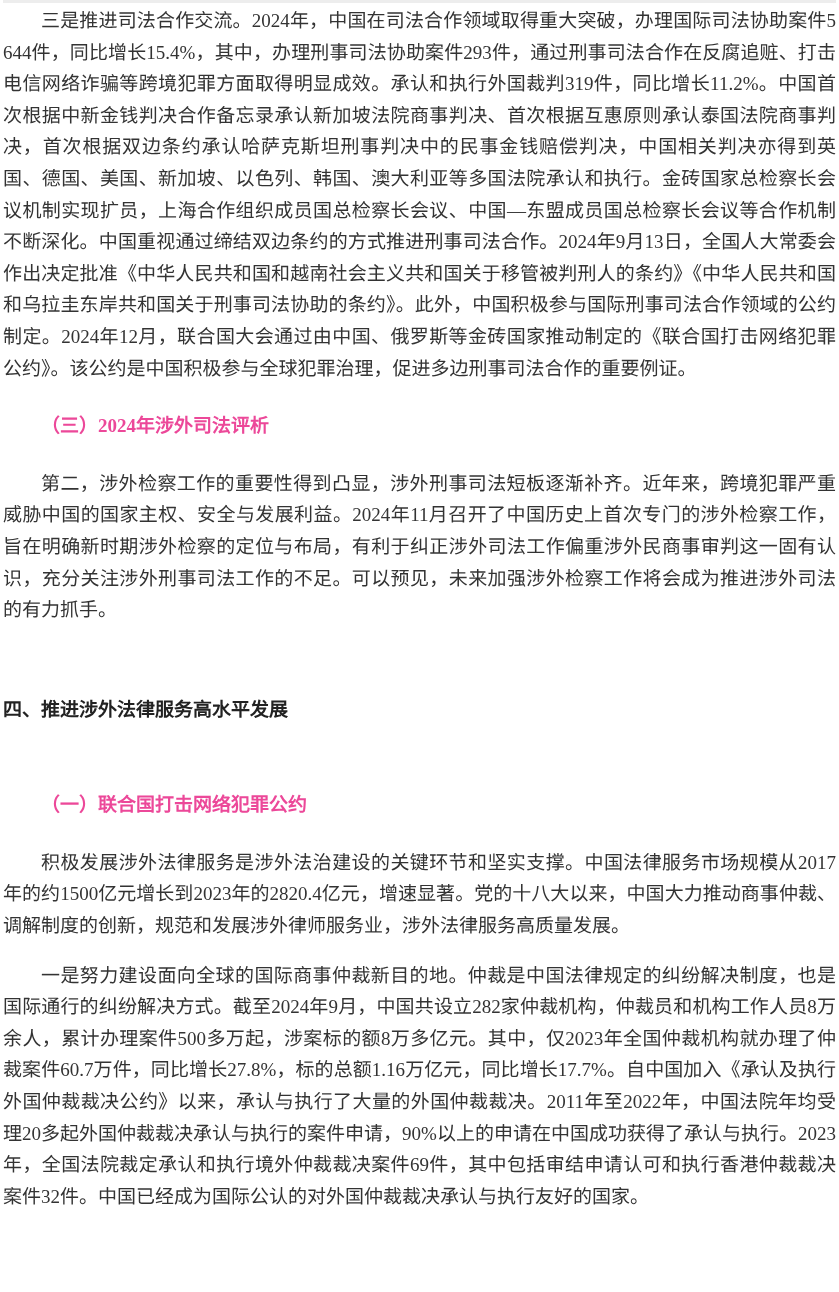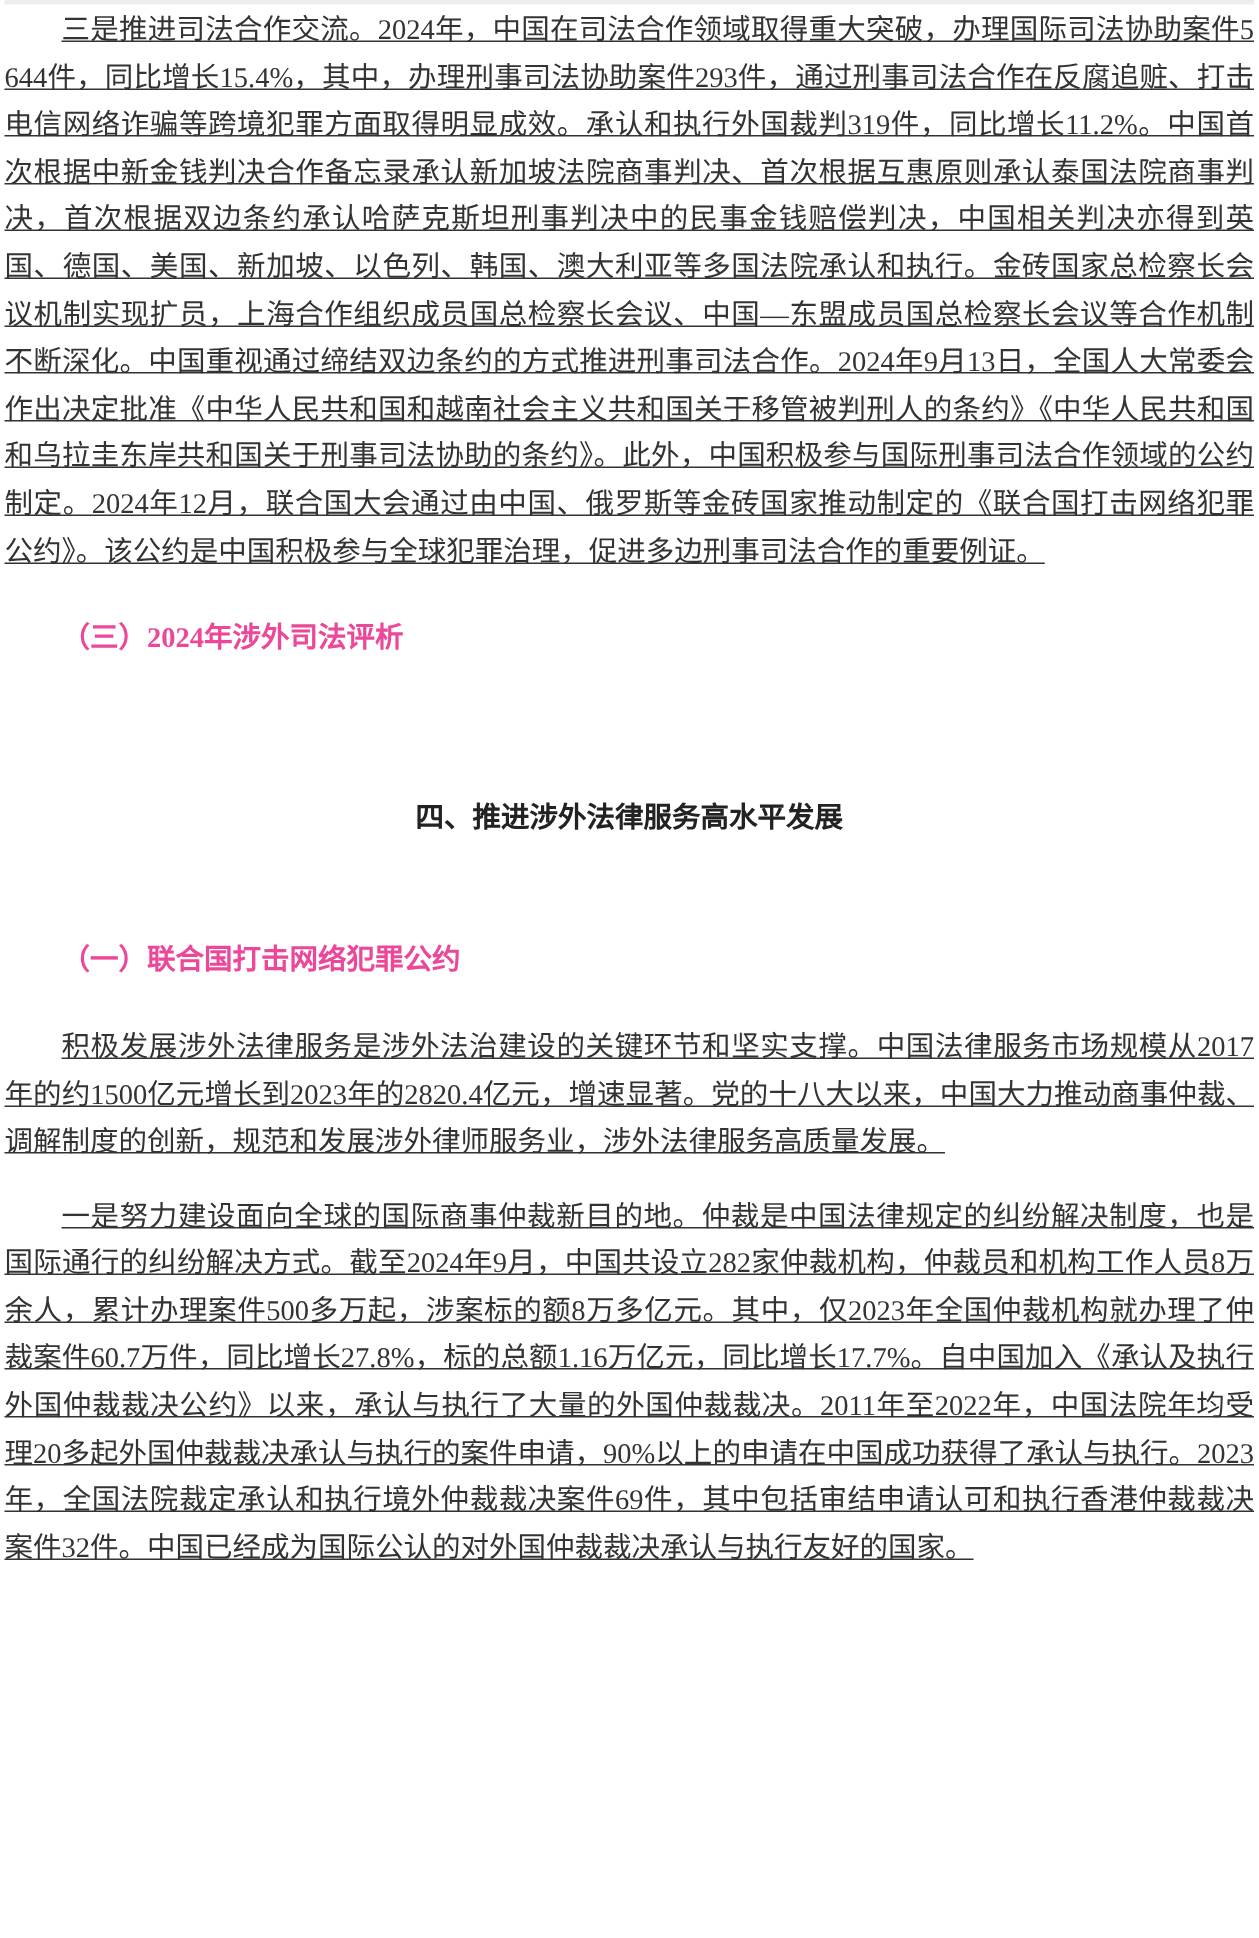--- a/index.html
+++ b/index.html
@@ -19,34 +19,32 @@
     padding: 0 3px;
     color: #333333;
     font-size: 19px;
     line-height: 31.6px;
     text-align: justify;
   }
   .para {
     margin: 0 0 26px 0;
     text-indent: 2em;
     word-break: break-all;
-    text-decoration: underline;
   }
   .para.tight {
     margin-bottom: 18px;
   }
   .heading-sub {
     margin: 0 0 26px 0;
     text-indent: 2em;
     font-weight: bold;
     color: #ec4899;
   }
   .heading-main {
-    margin: 88px 0 64px 0;
-    text-align: center;
+    margin: 68px 0 64px 0;
     text-indent: 0;
     font-weight: bold;
     color: #222222;
   }
   .top-edge {
     height: 3px;
     background: #ededed;
     margin-bottom: 2px;
   }
 </style>
@@ -54,20 +52,21 @@
 <body>
 
 <div class="page">
   <div class="top-edge"></div>
 
   <p class="para">三是推进司法合作交流。2024年，中国在司法合作领域取得重大突破，办理国际司法协助案件5644件，同比增长15.4%，其中，办理刑事司法协助案件293件，通过刑事司法合作在反腐追赃、打击电信网络诈骗等跨境犯罪方面取得明显成效。承认和执行外国裁判319件，同比增长11.2%。中国首次根据中新金钱判决合作备忘录承认新加坡法院商事判决、首次根据互惠原则承认泰国法院商事判决，首次根据双边条约承认哈萨克斯坦刑事判决中的民事金钱赔偿判决，中国相关判决亦得到英国、德国、美国、新加坡、以色列、韩国、澳大利亚等多国法院承认和执行。金砖国家总检察长会议机制实现扩员，上海合作组织成员国总检察长会议、中国—东盟成员国总检察长会议等合作机制不断深化。中国重视通过缔结双边条约的方式推进刑事司法合作。2024年9月13日，全国人大常委会作出决定批准《中华人民共和国和越南社会主义共和国关于移管被判刑人的条约》《中华人民共和国和乌拉圭东岸共和国关于刑事司法协助的条约》。此外，中国积极参与国际刑事司法合作领域的公约制定。2024年12月，联合国大会通过由中国、俄罗斯等金砖国家推动制定的《联合国打击网络犯罪公约》。该公约是中国积极参与全球犯罪治理，促进多边刑事司法合作的重要例证。</p>
 
   <p class="heading-sub">（三）2024年涉外司法评析</p>
 
 
+  <p class="para">第二，涉外检察工作的重要性得到凸显，涉外刑事司法短板逐渐补齐。近年来，跨境犯罪严重威胁中国的国家主权、安全与发展利益。2024年11月召开了中国历史上首次专门的涉外检察工作，旨在明确新时期涉外检察的定位与布局，有利于纠正涉外司法工作偏重涉外民商事审判这一固有认识，充分关注涉外刑事司法工作的不足。可以预见，未来加强涉外检察工作将会成为推进涉外司法的有力抓手。</p>
 
   <p class="heading-main">四、推进涉外法律服务高水平发展</p>
 
   <p class="heading-sub">（一）联合国打击网络犯罪公约</p>
 
   <p class="para tight">积极发展涉外法律服务是涉外法治建设的关键环节和坚实支撑。中国法律服务市场规模从2017年的约1500亿元增长到2023年的2820.4亿元，增速显著。党的十八大以来，中国大力推动商事仲裁、调解制度的创新，规范和发展涉外律师服务业，涉外法律服务高质量发展。</p>
 
   <p class="para">一是努力建设面向全球的国际商事仲裁新目的地。仲裁是中国法律规定的纠纷解决制度，也是国际通行的纠纷解决方式。截至2024年9月，中国共设立282家仲裁机构，仲裁员和机构工作人员8万余人，累计办理案件500多万起，涉案标的额8万多亿元。其中，仅2023年全国仲裁机构就办理了仲裁案件60.7万件，同比增长27.8%，标的总额1.16万亿元，同比增长17.7%。自中国加入《承认及执行外国仲裁裁决公约》以来，承认与执行了大量的外国仲裁裁决。2011年至2022年，中国法院年均受理20多起外国仲裁裁决承认与执行的案件申请，90%以上的申请在中国成功获得了承认与执行。2023年，全国法院裁定承认和执行境外仲裁裁决案件69件，其中包括审结申请认可和执行香港仲裁裁决案件32件。中国已经成为国际公认的对外国仲裁裁决承认与执行友好的国家。</p>
 </div>
 

